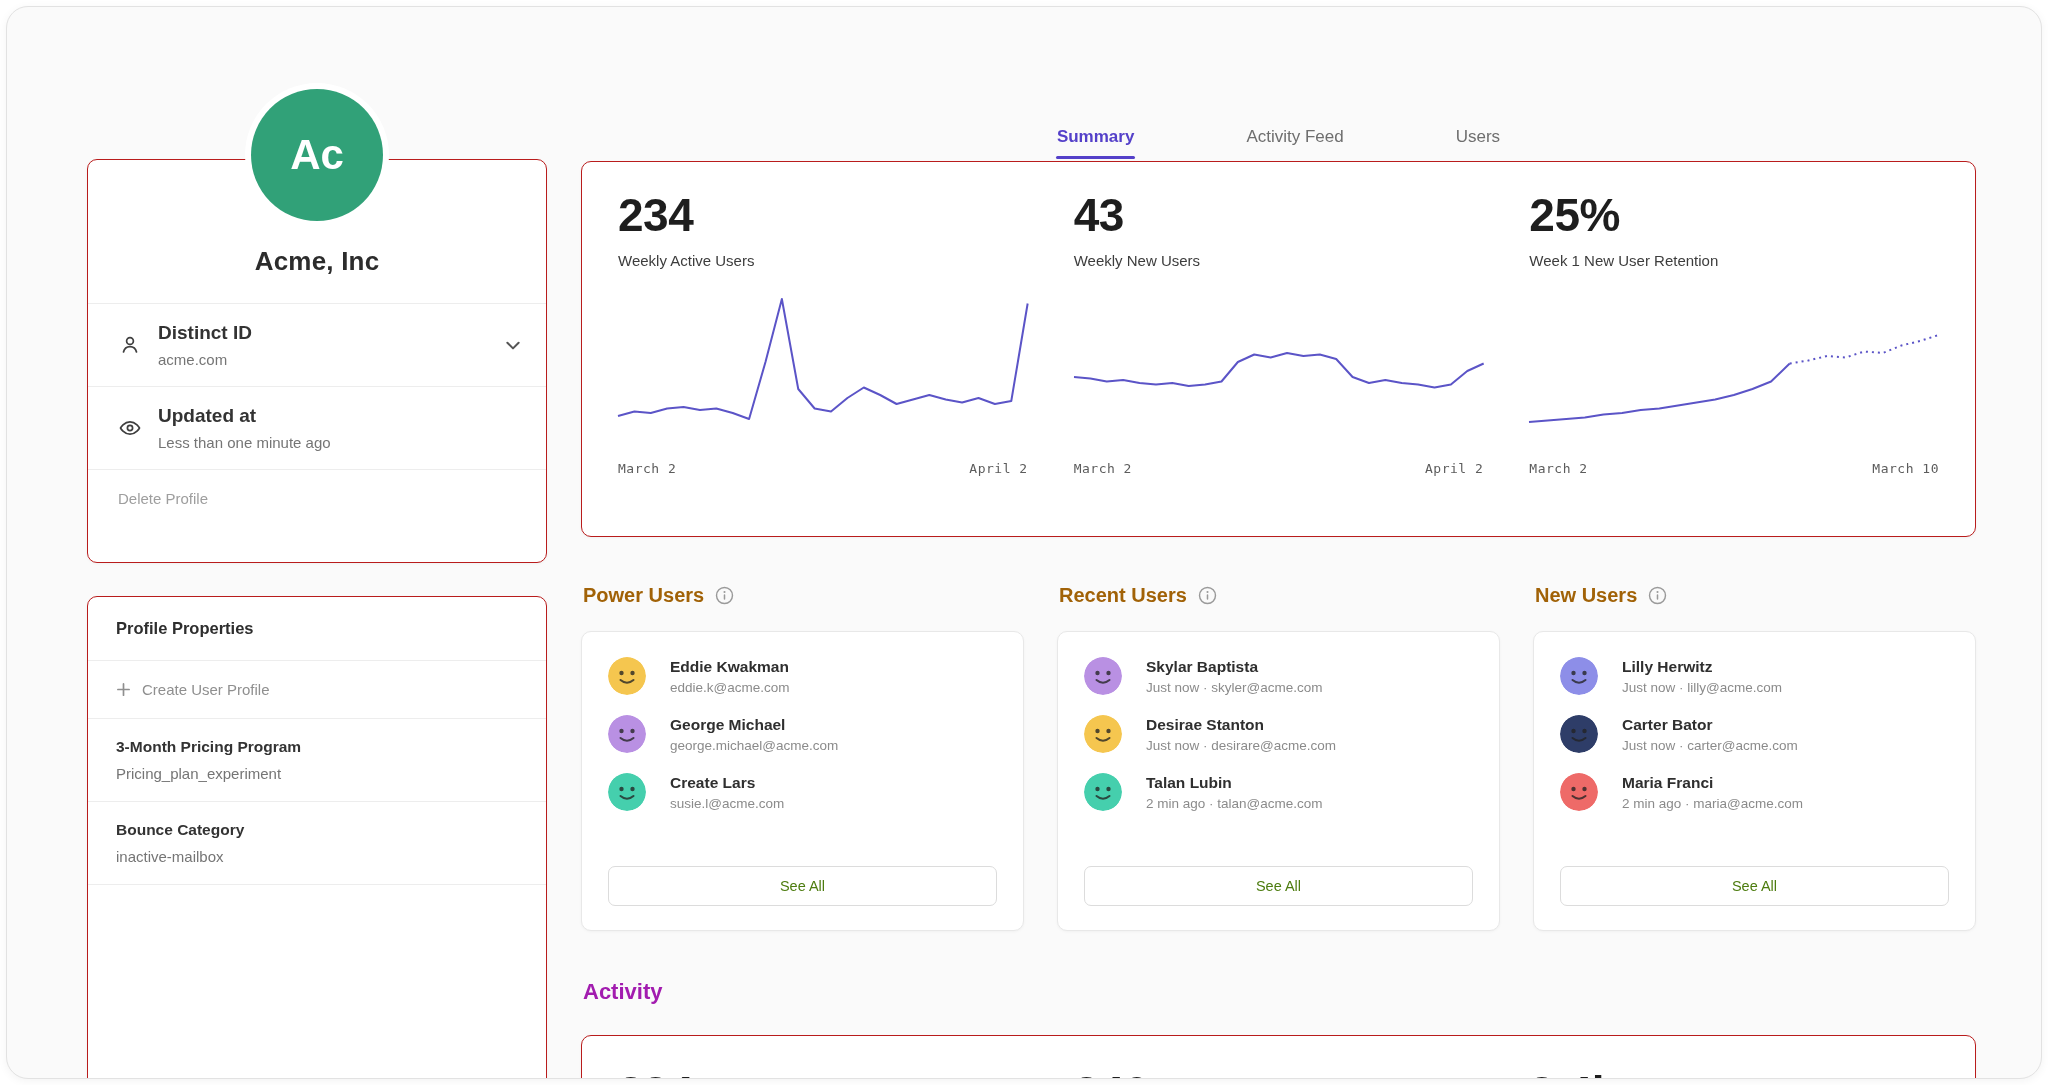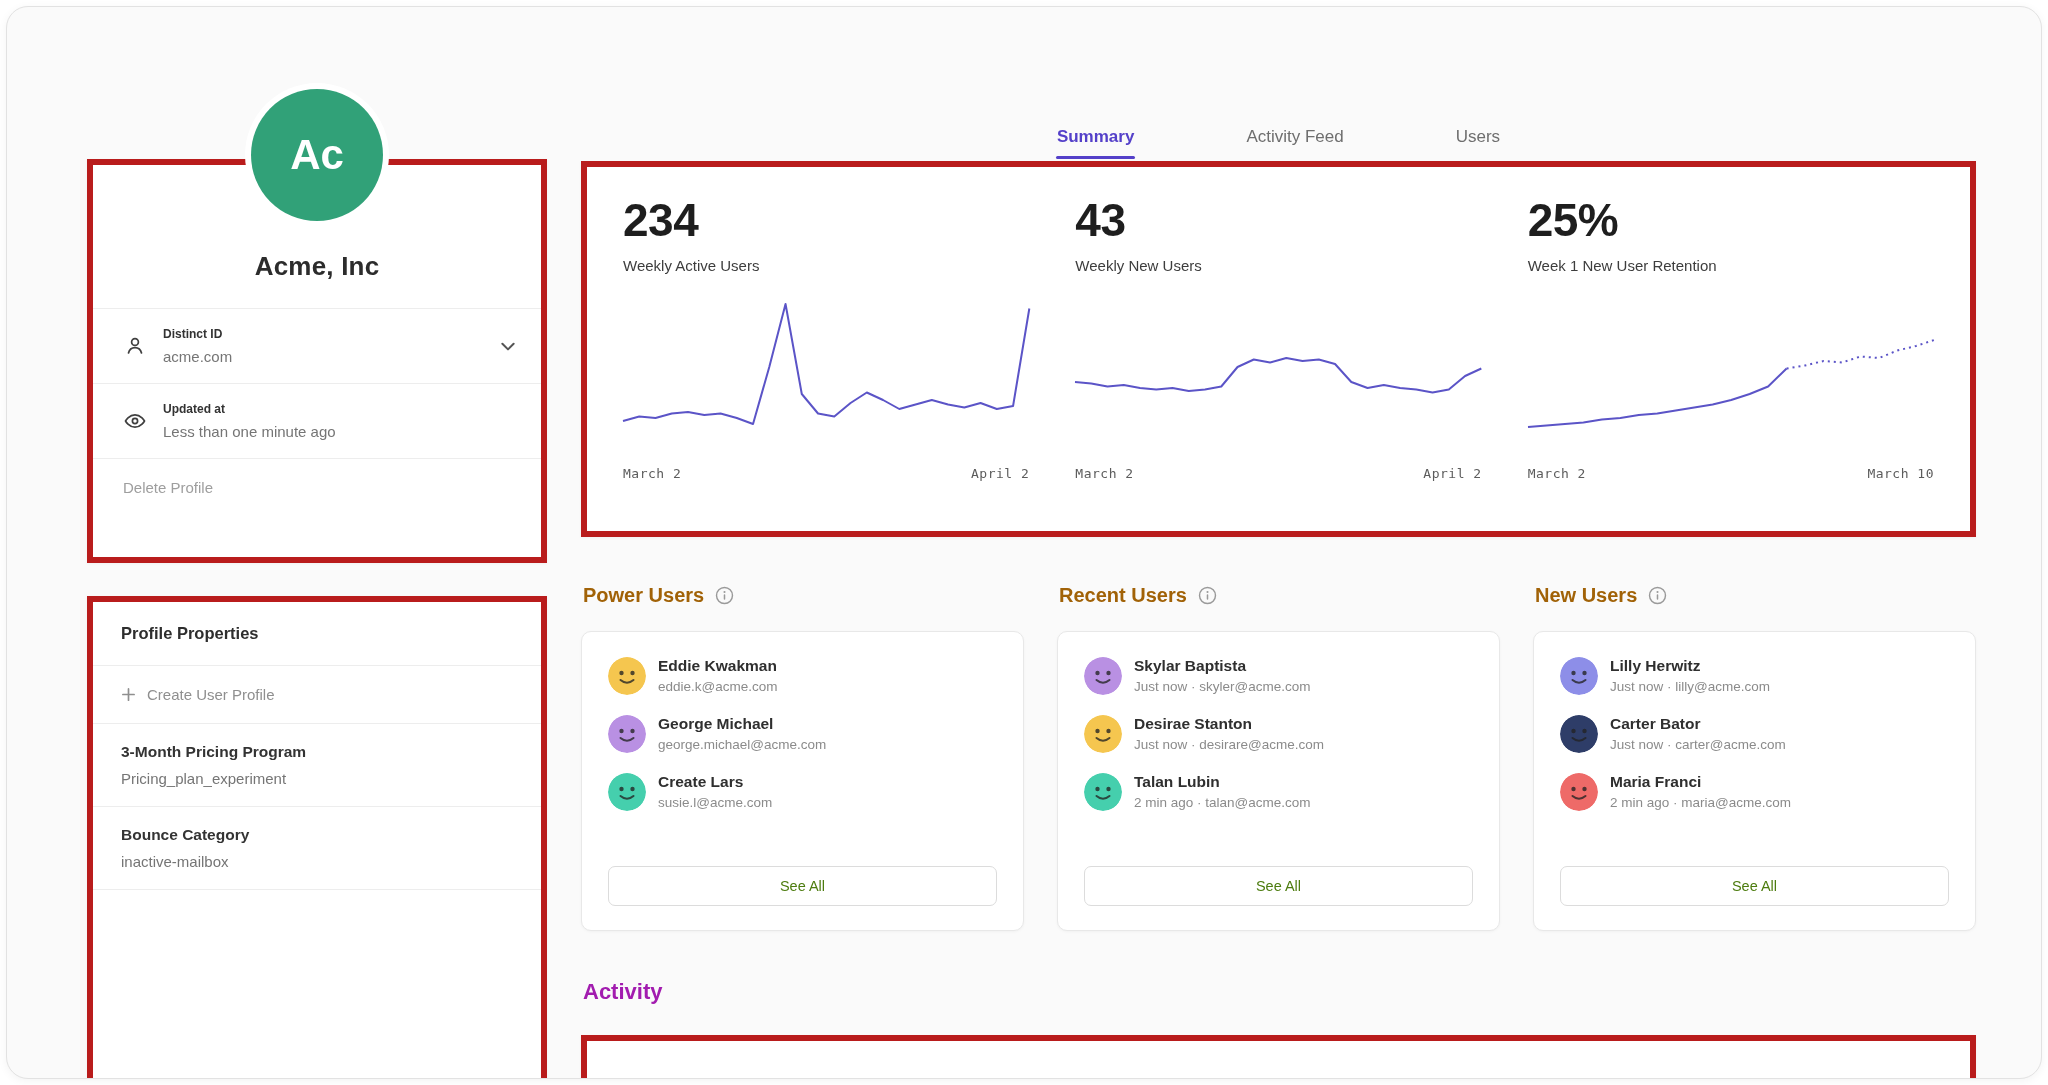--- a/index.html
+++ b/index.html
@@ -20,22 +20,22 @@
     background:#fafafa;
     border:1px solid #e2e2e2;
     border-radius:22px;
     overflow:hidden;
     box-shadow:0 2px 10px rgba(0,0,0,.05);
     padding-left:20px;
   }
   .card{
     position:absolute;
     background:#fff;
-    border:6px solid #b91c1c;
-    border-radius:0;
+    border:1px solid #b91c1c;
+    border-radius:10px;
     box-shadow:0 1px 3px rgba(20,20,20,.04);
     gap:15px;
   }
   .divider{height:1px;background:#ededed;width:100%;}
 
   
   .avatar-big{
     position:absolute;left:244px;top:82px;width:132px;height:132px;
     border-radius:50%;
     display:flex;align-items:center;justify-content:center;
@@ -44,21 +44,21 @@
     box-shadow:0 0 0 6px #fff;
   }
   .profile-card{left:80px;top:152px;width:460px;height:404px;}
   .company-name{
     margin:86px 0 26px;text-align:center;
     font-size:26px;font-weight:600;color:#2c2c2c;letter-spacing:.2px;
   }
   .prow{display:flex;align-items:center;gap:16px;padding:18px 24px 18px 30px;}
   .prow .icon{flex:none;width:24px;height:24px;display:flex;align-items:center;justify-content:center;}
   .prow-text{flex:1;min-width:0;}
-  .prow-label{font-size:12px;font-weight:700;color:#333;}
+  .prow-label{font-size:19px;font-weight:700;color:#333;}
   .prow-value{font-size:15px;color:#757575;margin-top:7px;}
   .chev{flex:none;cursor:pointer;display:flex;align-items:center;}
   .delete-row{padding:20px 30px;font-size:15px;color:#9e9e9e;cursor:pointer;}
 
   .props-card{left:80px;top:589px;width:460px;height:560px;}
   .props-title{padding:22px 28px;font-size:16.5px;font-weight:700;color:#2e2e2e;}
   .search-wrap{
     margin:20px 26px 0;height:46px;background:#f2f2f2;border-radius:8px;
     display:flex;align-items:center;gap:10px;padding:0 14px;
   }
@@ -115,21 +115,21 @@
     font-size:20px;font-weight:700;color:#a16207;
     margin:0 0 24px 2px;height:24px;
   }
   .info{display:flex;align-items:center;cursor:pointer;}
   .user-card{
     position:relative;background:#fff;border:1px solid #e8e8e8;border-radius:10px;
     height:300px;padding:25px 26px 24px;
     display:flex;flex-direction:column;
     box-shadow:0 1px 3px rgba(20,20,20,.04);
   }
-  .user-row{display:flex;align-items:flex-start;gap:12px;margin-bottom:20px;cursor:pointer;}
+  .user-row{display:flex;align-items:center;gap:24px;margin-bottom:20px;cursor:pointer;}
   .uavatar{width:38px;height:38px;border-radius:50%;flex:none;overflow:hidden;}
   .uname{font-size:15.5px;font-weight:700;color:#2f2f2f;}
   .umeta{font-size:13.5px;color:#8b8b8b;margin-top:4px;}
   .see-all{
     margin-top:auto;height:40px;border:1px solid #dcdcdc;border-radius:7px;background:#fff;
     display:flex;align-items:center;justify-content:center;
     font-size:14.5px;color:#4d7c0f;cursor:pointer;
   }
 
   

